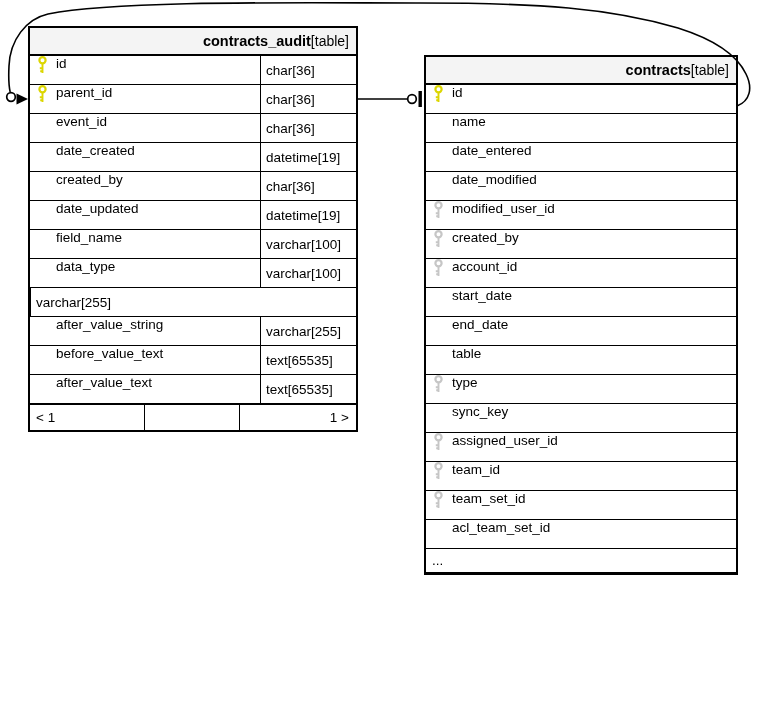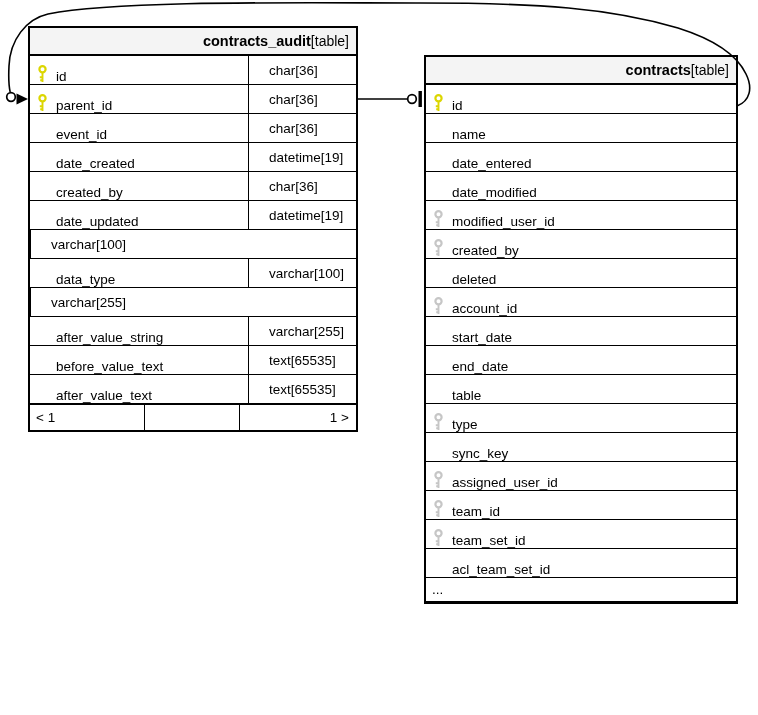--- a/index.html
+++ b/index.html
@@ -10,24 +10,24 @@
   .tbl{position:absolute;border:2px solid #000;background:#fff;box-sizing:border-box}
   .hdr{
     height:28px;box-sizing:border-box;display:flex;align-items:center;
     justify-content:flex-end;background:#f4f4f4;padding:0 7px;
     border-bottom:2px solid #000;
   }
   .tname{font-weight:bold;font-size:14.5px}
   .badge{font-size:14px}
   .row{height:29px;box-sizing:border-box;display:flex;align-items:stretch;border-bottom:1.5px solid #000}
   .row:last-of-type{border-bottom:none}
-  .namecell{flex:1;display:flex;align-items:flex-end;padding-left:7px;gap:8px;min-width:0}
+  .namecell{flex:1;display:flex;align-items:flex-start;padding-left:7px;gap:8px;min-width:0}
   .typecell{
-    width:108px;box-sizing:border-box;border-left:1.5px solid #000;
-    display:flex;align-items:center;padding-left:20px;font-size:13.5px;white-space:nowrap;
+    width:96px;box-sizing:border-box;border-left:1.5px solid #000;
+    display:flex;align-items:center;padding-left:5px;font-size:13.5px;white-space:nowrap;
   }
   .cn{font-size:13.5px;white-space:nowrap}
   .key{width:11px;height:19px;flex:0 0 11px;display:inline-block}
   .key svg{display:block}
   .key[data-keytype="none"]{visibility:hidden}
   .key[data-keytype="primary"]{color:#dcd600}
   .key[data-keytype="foreign"]{color:#c6c6c6}
   .ell{
     height:24px;box-sizing:border-box;display:flex;align-items:center;
     padding-left:6px;border-bottom:1.5px solid #000;font-size:13.5px;
@@ -133,20 +133,29 @@
           <svg viewBox="0 0 11 19" width="11" height="19">
             <circle cx="5.5" cy="4.2" r="3.1" fill="none" stroke="currentColor" stroke-width="2.2"></circle>
             <path d="M5.5 7.3 L5.5 17 M5.5 12.2 L2.8 12.2 M5.5 15.2 L3.2 15.2" stroke="currentColor" stroke-width="1.9" fill="none"></path>
           </svg>
         </span>
         <span class="cn">date_updated</span>
       </span>
     <span class="typecell">datetime[19]</span>
   </div>
   <div class="row">
+    <span class="namecell">
+        <span class="key" data-keytype="none">
+          <svg viewBox="0 0 11 19" width="11" height="19">
+            <circle cx="5.5" cy="4.2" r="3.1" fill="none" stroke="currentColor" stroke-width="2.2"></circle>
+            <path d="M5.5 7.3 L5.5 17 M5.5 12.2 L2.8 12.2 M5.5 15.2 L3.2 15.2" stroke="currentColor" stroke-width="1.9" fill="none"></path>
+          </svg>
+        </span>
+        <span class="cn">field_name</span>
+      </span>
     <span class="typecell">varchar[100]</span>
   </div>
   <div class="row">
     <span class="namecell">
         <span class="key" data-keytype="none">
           <svg viewBox="0 0 11 19" width="11" height="19">
             <circle cx="5.5" cy="4.2" r="3.1" fill="none" stroke="currentColor" stroke-width="2.2"></circle>
             <path d="M5.5 7.3 L5.5 17 M5.5 12.2 L2.8 12.2 M5.5 15.2 L3.2 15.2" stroke="currentColor" stroke-width="1.9" fill="none"></path>
           </svg>
         </span>
@@ -268,31 +277,20 @@
           <svg viewBox="0 0 11 19" width="11" height="19">
             <circle cx="5.5" cy="4.2" r="3.1" fill="none" stroke="currentColor" stroke-width="2.2"></circle>
             <path d="M5.5 7.3 L5.5 17 M5.5 12.2 L2.8 12.2 M5.5 15.2 L3.2 15.2" stroke="currentColor" stroke-width="1.9" fill="none"></path>
           </svg>
         </span>
         <span class="cn">created_by</span>
       </span>
   </div>
   <div class="row">
     <span class="namecell">
-        <span class="key" data-keytype="none">
-          <svg viewBox="0 0 11 19" width="11" height="19">
-            <circle cx="5.5" cy="4.2" r="3.1" fill="none" stroke="currentColor" stroke-width="2.2"></circle>
-            <path d="M5.5 7.3 L5.5 17 M5.5 12.2 L2.8 12.2 M5.5 15.2 L3.2 15.2" stroke="currentColor" stroke-width="1.9" fill="none"></path>
-          </svg>
-        </span>
-        <span class="cn">deleted</span>
-      </span>
-  </div>
-  <div class="row">
-    <span class="namecell">
         <span class="key" data-keytype="foreign">
           <svg viewBox="0 0 11 19" width="11" height="19">
             <circle cx="5.5" cy="4.2" r="3.1" fill="none" stroke="currentColor" stroke-width="2.2"></circle>
             <path d="M5.5 7.3 L5.5 17 M5.5 12.2 L2.8 12.2 M5.5 15.2 L3.2 15.2" stroke="currentColor" stroke-width="1.9" fill="none"></path>
           </svg>
         </span>
         <span class="cn">account_id</span>
       </span>
   </div>
   <div class="row">

